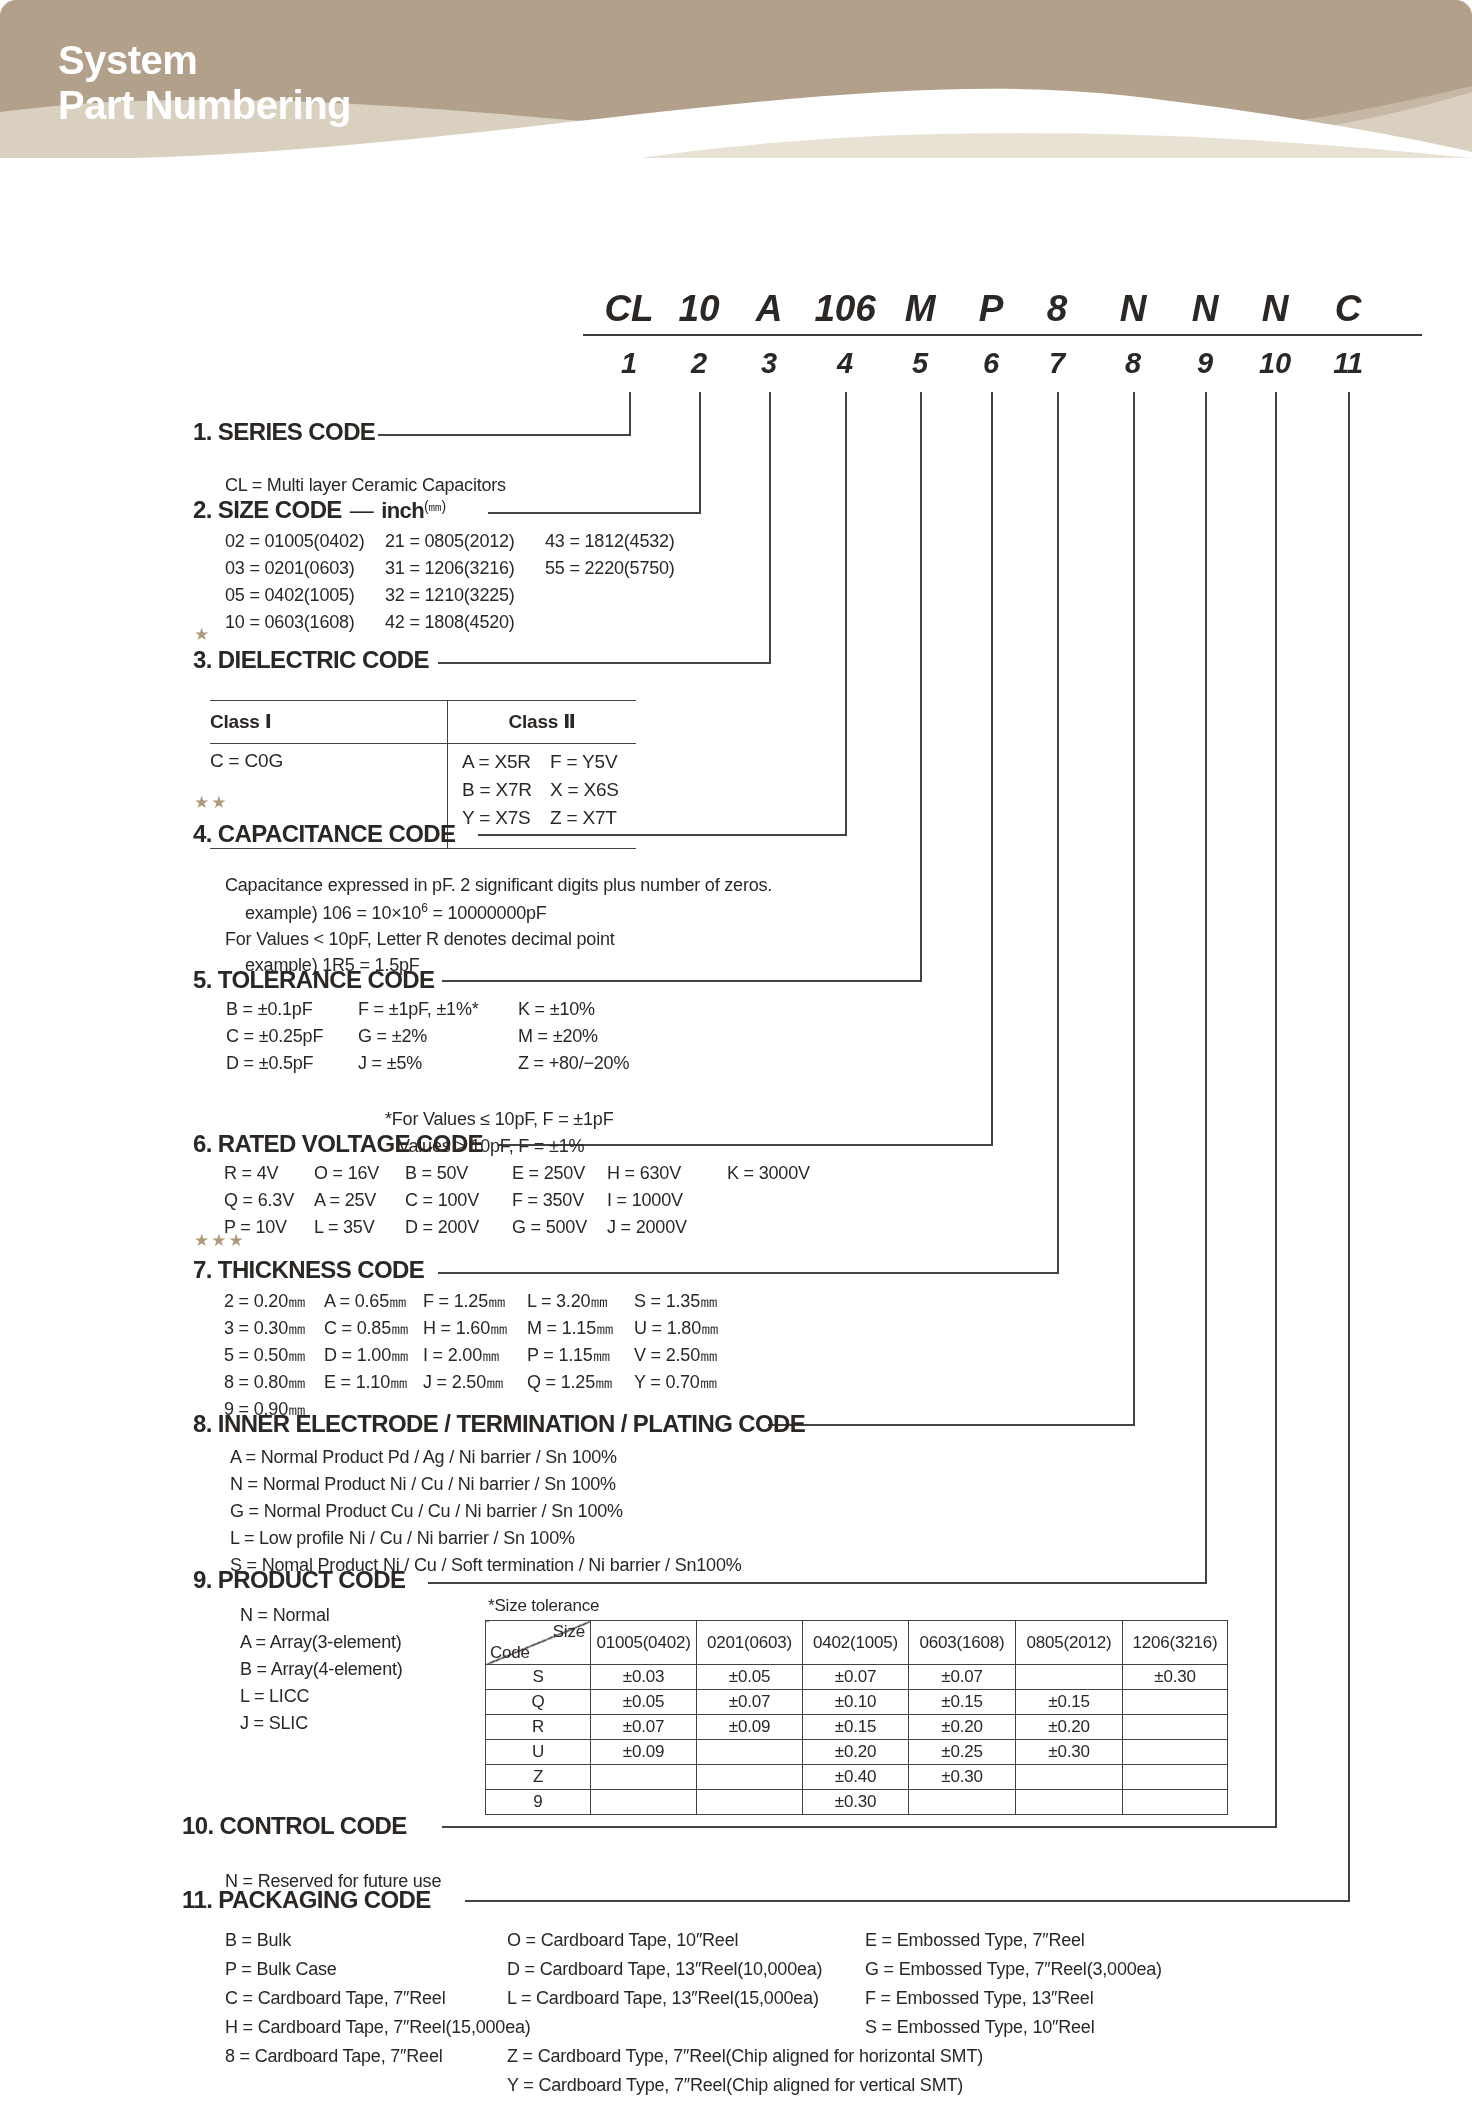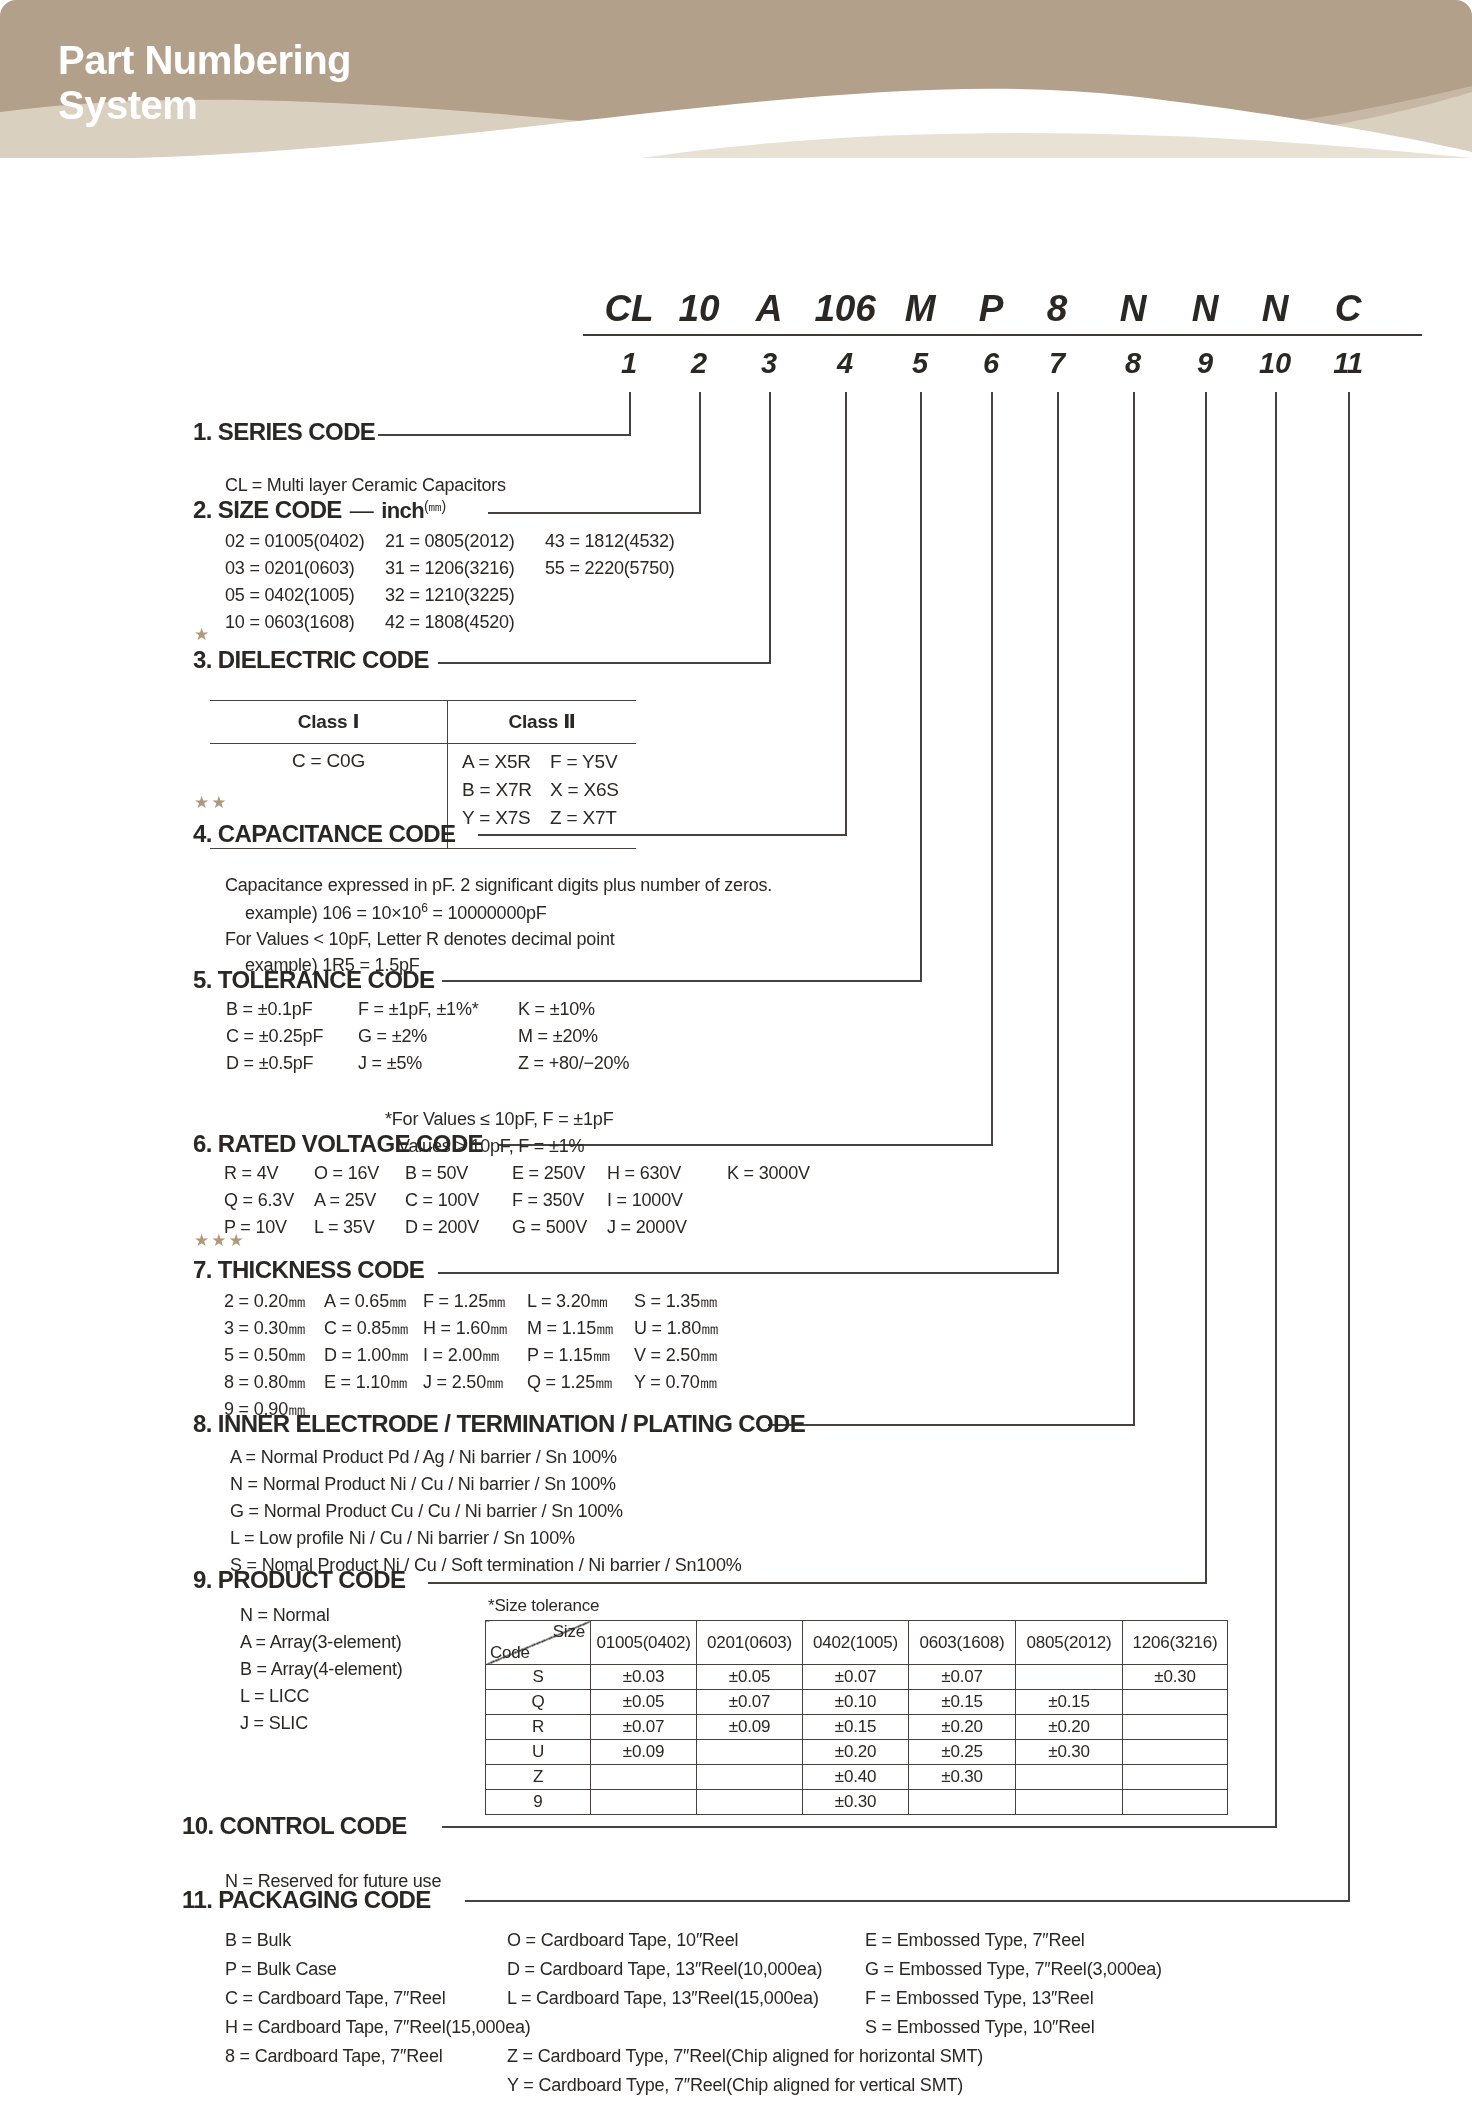--- a/index.html
+++ b/index.html
@@ -30,21 +30,21 @@
   .kv-grid{position:absolute;display:grid;grid-auto-flow:column;font-size:18px;}
   .kv-grid span{height:27px;line-height:27px;white-space:nowrap;display:block;}
   #size-grid{left:225px;top:528px;grid-template-rows:repeat(4,27px);grid-template-columns:160px 160px auto;}
   #tol-grid{left:226px;top:996px;grid-template-rows:repeat(3,27px);grid-template-columns:132px 160px auto;}
   #volt-grid{left:224px;top:1160px;grid-template-rows:repeat(3,27px);grid-template-columns:90px 91px 107px 95px 120px auto;}
   #thick-grid{left:224px;top:1288px;grid-template-rows:repeat(5,27px);grid-template-columns:100px 99px 104px 107px auto;}
   
   #d-table{position:absolute;left:210px;top:700px;width:426px;border-top:1.5px solid #45413e;border-bottom:1.5px solid #45413e;font-size:19px;}
   #d-table .d-row-head{display:flex;border-bottom:1.5px solid #45413e;height:42px;line-height:42px;font-weight:700;}
   #d-table .d-row-body{display:flex;height:104px;}
-  #d-table .d-c1{width:237px;text-align:center;}
+  #d-table .d-c1{width:237px;}
   #d-table .d-c2{width:189px;border-left:1.5px solid #45413e;box-sizing:border-box;}
   #d-table .d-row-body .d-c1{line-height:34px;}
   #d-table .d-row-body .d-c2{padding:4px 0 0 14px;}
   .d-pair{display:grid;grid-template-columns:88px auto;height:28px;line-height:28px;white-space:nowrap;}
   
   #tolsize-label{position:absolute;left:488px;top:1596px;font-size:17px;}
   #tolsize{position:absolute;left:485px;top:1620px;border-collapse:collapse;table-layout:fixed;font-size:17px;}
   #tolsize th,#tolsize td{border:1px solid #45413e;padding:0;text-align:center;font-weight:400;}
   #tolsize thead th{height:43px;}
   #tolsize tbody td{height:24px;}
@@ -67,22 +67,22 @@
 
   <div id="banner">
     <svg width="1472" height="158" viewBox="0 0 1472 158" preserveAspectRatio="none">
       <rect x="0" y="0" width="1472" height="158" fill="#b2a08b"></rect>
       <path d="M0,210 C260,120 620,108 900,132 C1150,153 1330,120 1472,86 L1472,210 Z" fill="#c6b8a4"></path>
       <path d="M0,112 C330,70 700,150 1030,150 C1240,150 1380,120 1472,92 L1472,210 L0,210 Z" fill="#d9d0c0"></path>
       <path d="M0,158 C420,170 820,60 1130,96 C1300,116 1420,140 1472,152 L1472,158 Z" fill="#ffffff"></path>
       <path d="M640,158 C900,120 1200,130 1472,158 Z" fill="#e8e2d5"></path>
     </svg>
     <div id="banner-title">
+      <div>System</div>
       <div>Part Numbering</div>
-      <div>System</div>
     </div>
   </div>
 
   <div id="pn-row">
       <span class="pn-code" style="left: 629px;">CL</span>
       <span class="pn-pos" style="left: 629px;">1</span>
       <span class="pn-code" style="left: 699px;">10</span>
       <span class="pn-pos" style="left: 699px;">2</span>
       <span class="pn-code" style="left: 769px;">A</span>
       <span class="pn-pos" style="left: 769px;">3</span>

